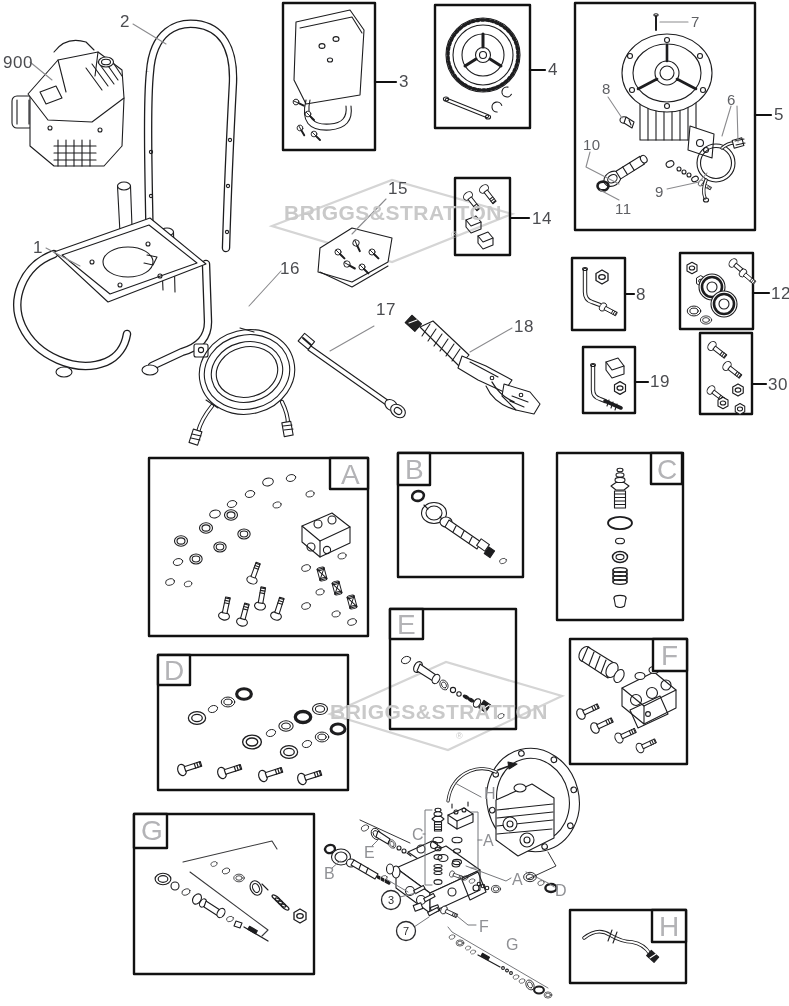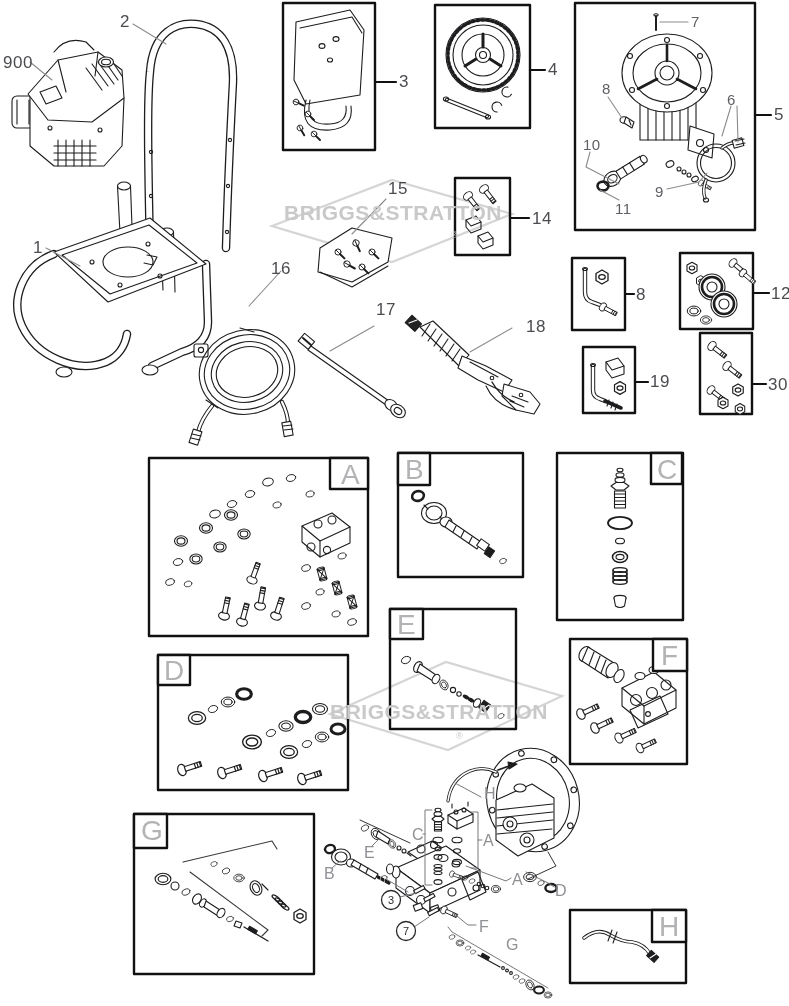--- a/index.html
+++ b/index.html
@@ -744,25 +744,25 @@
 <span class="lbl" style="left:548px;top:61px">4</span>
 <span class="lbl" style="left:774px;top:106px">5</span>
 <span class="lbl sm" style="left:691px;top:14px">7</span>
 <span class="lbl sm" style="left:602px;top:81px">8</span>
 <span class="lbl sm" style="left:727px;top:92px">6</span>
 <span class="lbl sm" style="left:583px;top:137px">10</span>
 <span class="lbl sm" style="left:655px;top:184px">9</span>
 <span class="lbl sm" style="left:615px;top:201px">11</span>
 <span class="lbl" style="left:532px;top:210px">14</span>
 <span class="lbl" style="left:388px;top:180px">15</span>
-<span class="lbl" style="left:271px;top:260px">16</span>
+<span class="lbl" style="left:280px;top:260px">16</span>
 <span class="lbl" style="left:636px;top:286px">8</span>
 <span class="lbl" style="left:771px;top:285px">12</span>
 <span class="lbl" style="left:376px;top:301px">17</span>
-<span class="lbl" style="left:526px;top:318px">18</span>
+<span class="lbl" style="left:514px;top:318px">18</span>
 <span class="lbl" style="left:650px;top:373px">19</span>
 <span class="lbl" style="left:768px;top:376px">30</span>
 
 <span class="boxletter" style="left:341px;top:461px">A</span>
 <span class="boxletter" style="left:405px;top:456px">B</span>
 <span class="boxletter" style="left:657px;top:456px">C</span>
 <span class="boxletter" style="left:164px;top:657px">D</span>
 <span class="boxletter" style="left:397px;top:611px">E</span>
 <span class="boxletter" style="left:661px;top:642px">F</span>
 <span class="boxletter" style="left:141px;top:817px">G</span>

